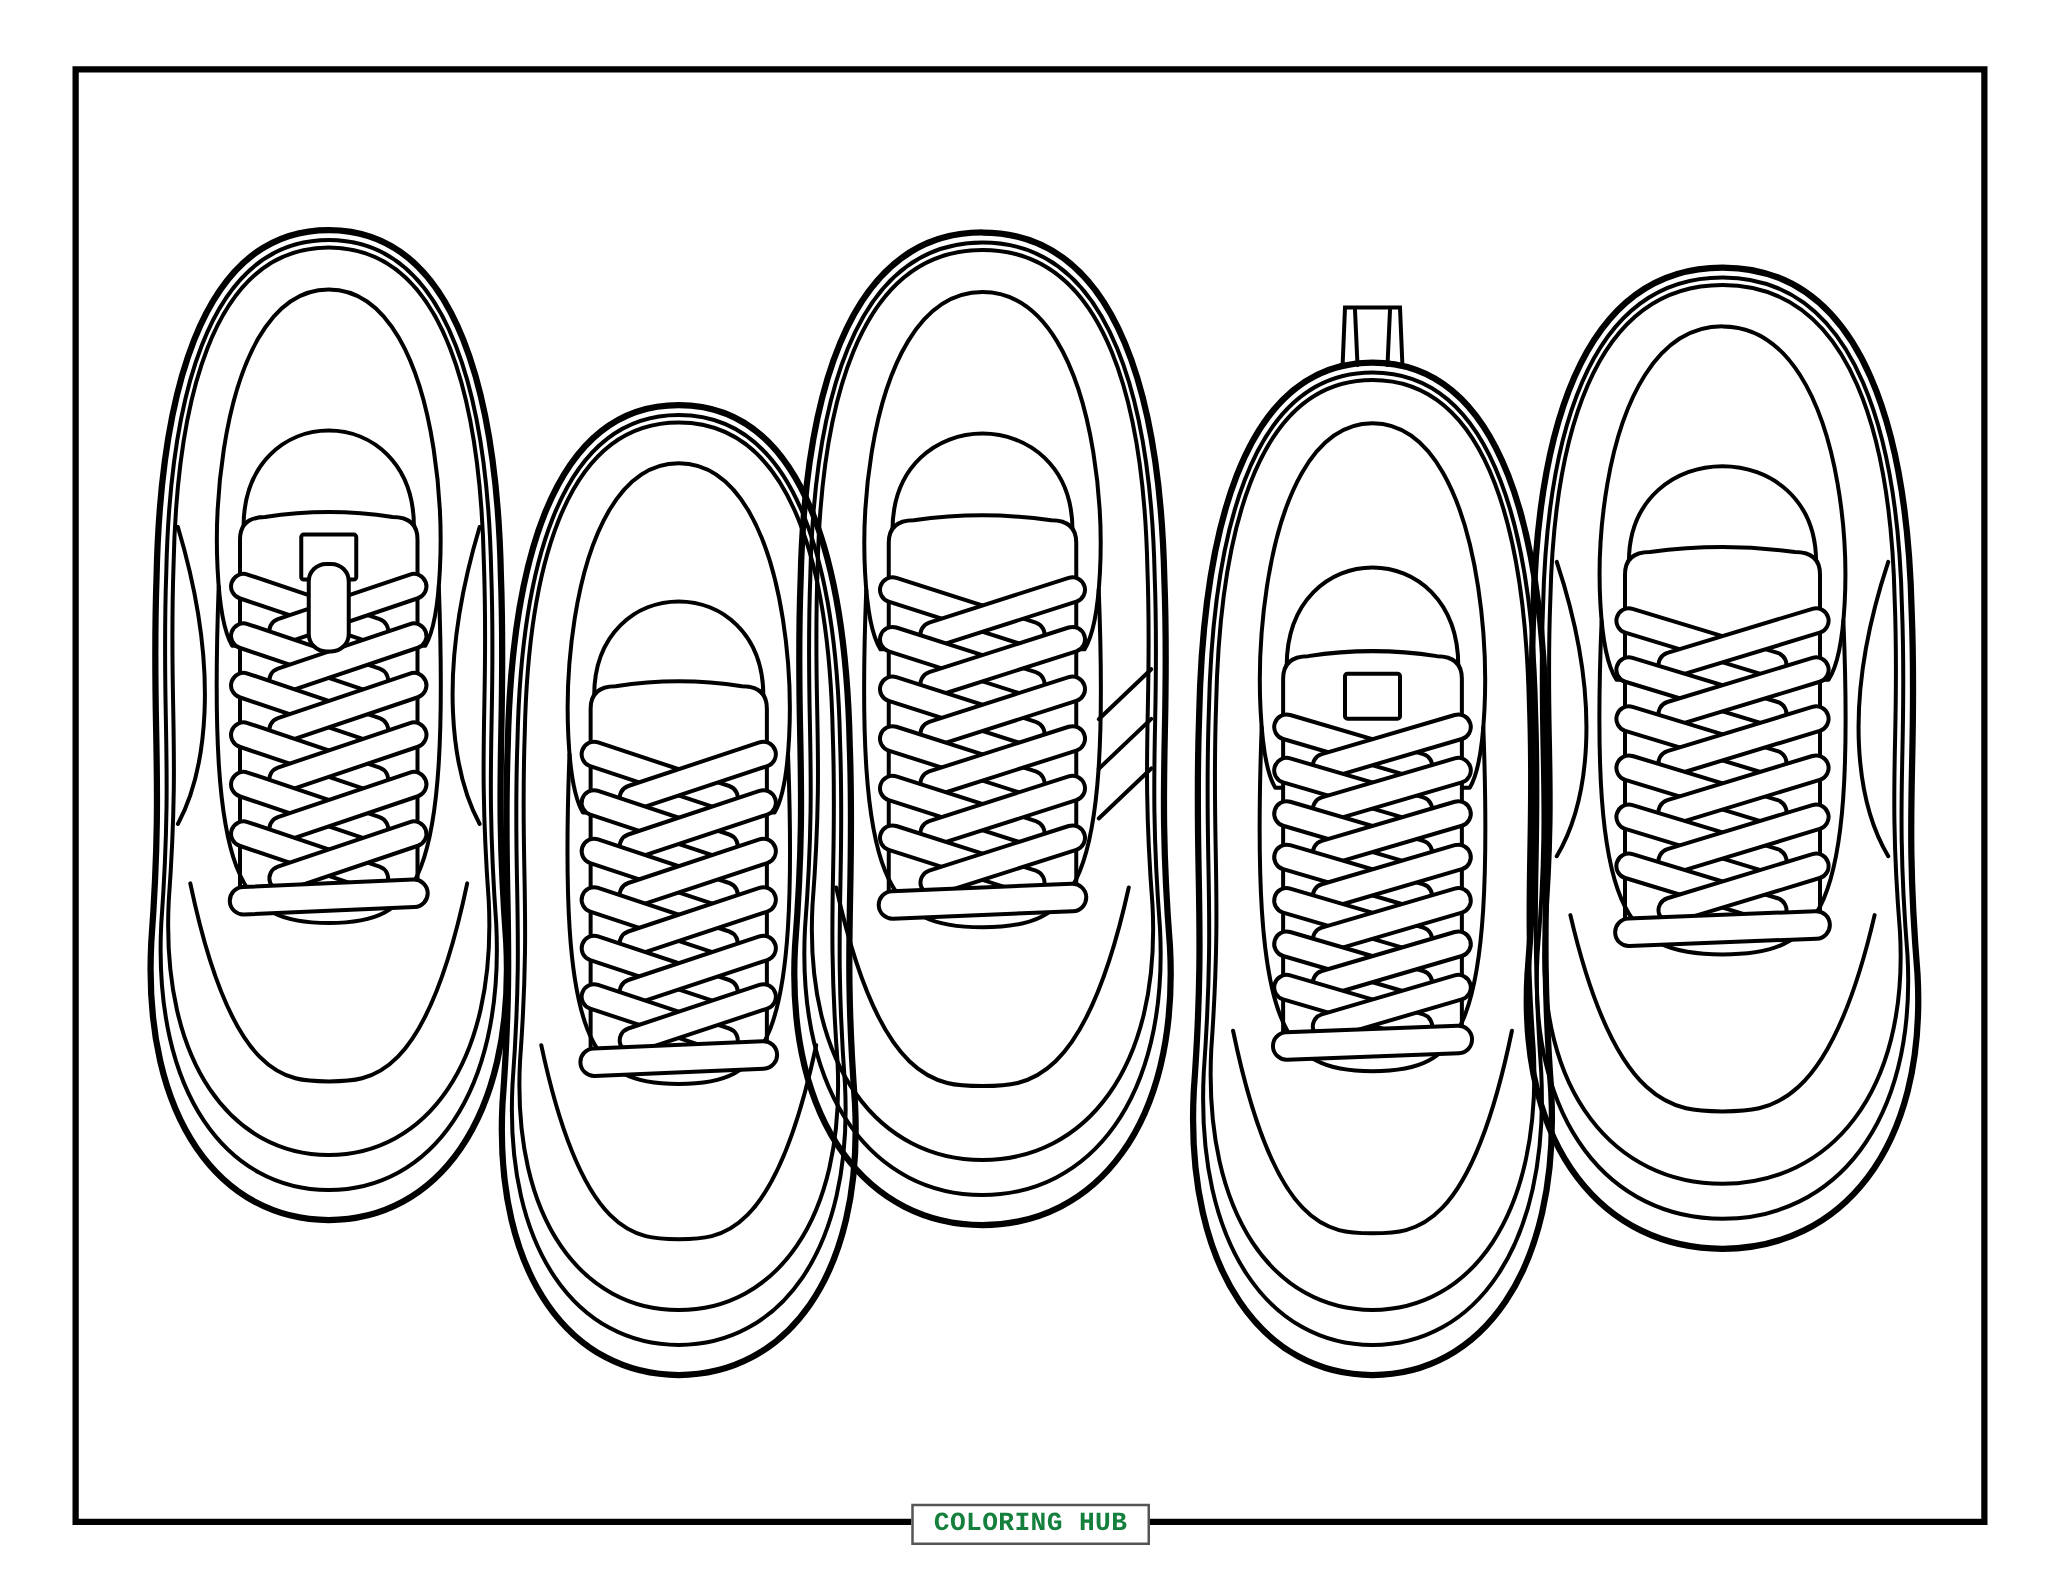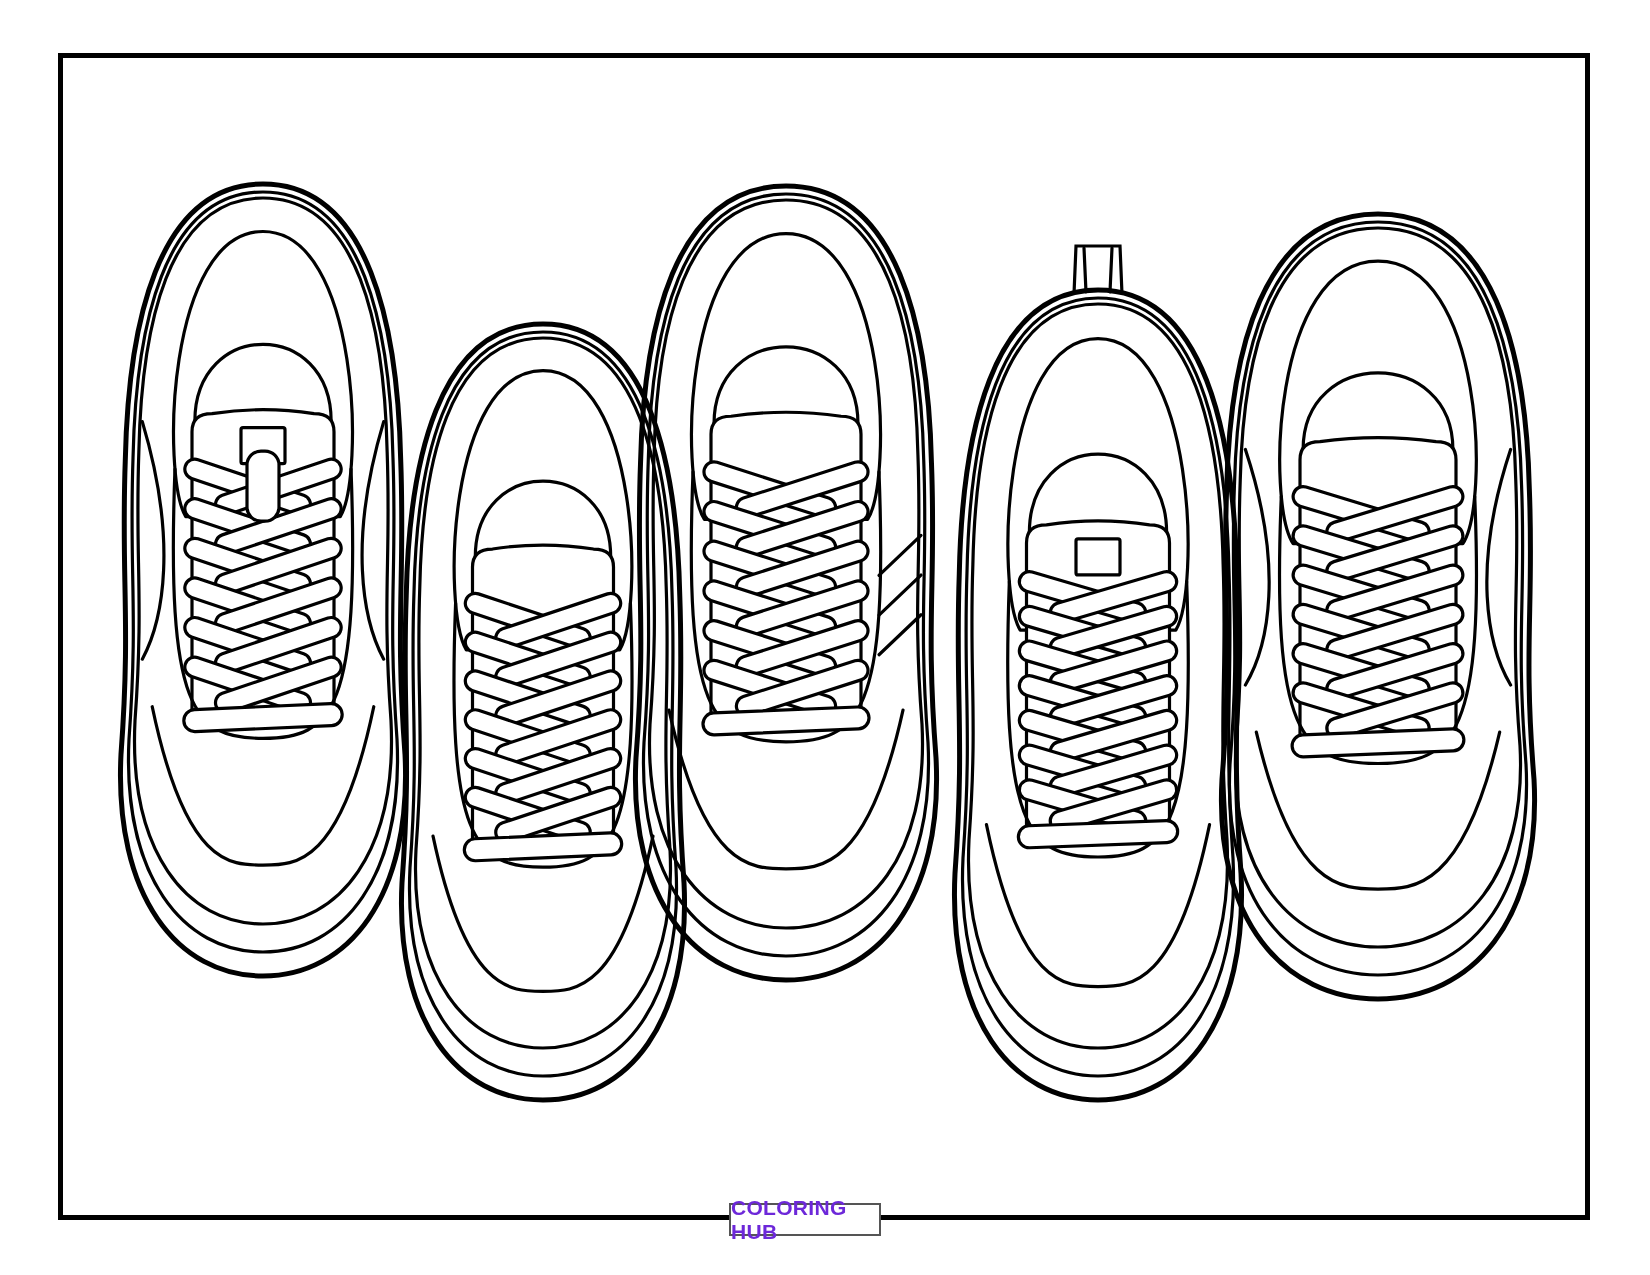--- a/index.html
+++ b/index.html
@@ -3,25 +3,25 @@
 <meta charset="utf-8">
 <style>
   html, body { margin: 0; padding: 0; background: #ffffff; }
   body { width: 1650px; height: 1275px; position: relative; overflow: hidden; }
   #page-frame {
     position: absolute; left: 58px; top: 53px; width: 1532px; height: 1167px;
     border: 5px solid #000; box-sizing: border-box;
   }
   #art { position: absolute; left: 0; top: 0; width: 1650px; height: 1275px; }
   #brand-label {
-    position: absolute; left: 729px; top: 1203px; width: 152px; height: 33px;
+    position: absolute; left: 729px; top: 1203px; width: 191px; height: 33px;
     background: #fff; border: 2px solid #555; box-sizing: border-box;
     display: flex; align-items: center; justify-content: center;
-    font-family: Liberation Sans, sans-serif; font-weight: bold; font-size: 21px;
-    color: #6d28d9; letter-spacing: 0.3px;
+    font-family: Liberation Mono, monospace; font-weight: bold; font-size: 21px;
+    color: #15803d; letter-spacing: 0.3px;
   }
   .ln { fill: none; stroke: #000; stroke-width: 3.2; stroke-linecap: round; stroke-linejoin: round; }
   .ln-thick { fill: none; stroke: #000; stroke-width: 5; stroke-linecap: round; stroke-linejoin: round; }
   .lace { fill: #fff; stroke: #000; stroke-width: 3.2; stroke-linejoin: round; }
   .fillw { fill: #fff; stroke: #000; stroke-width: 3.2; }
 </style>
 </head>
 <body>
 
 <div id="page-frame"></div>

